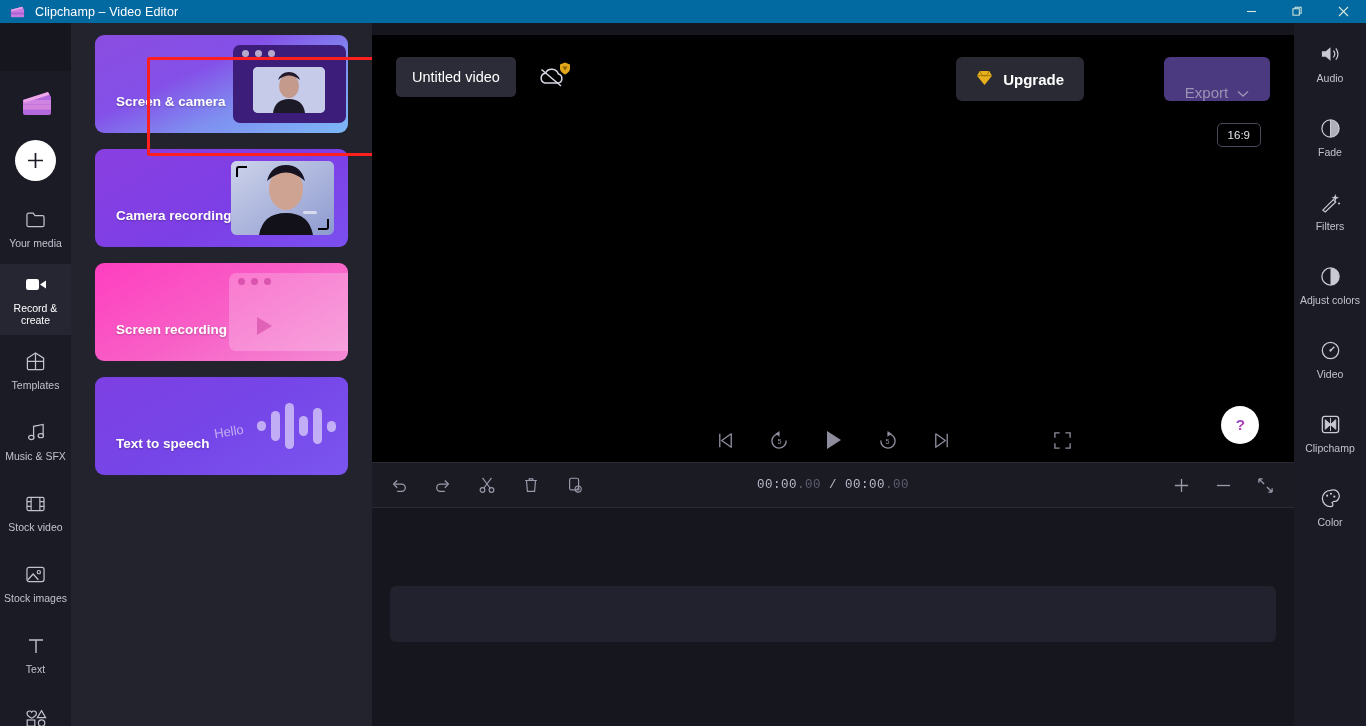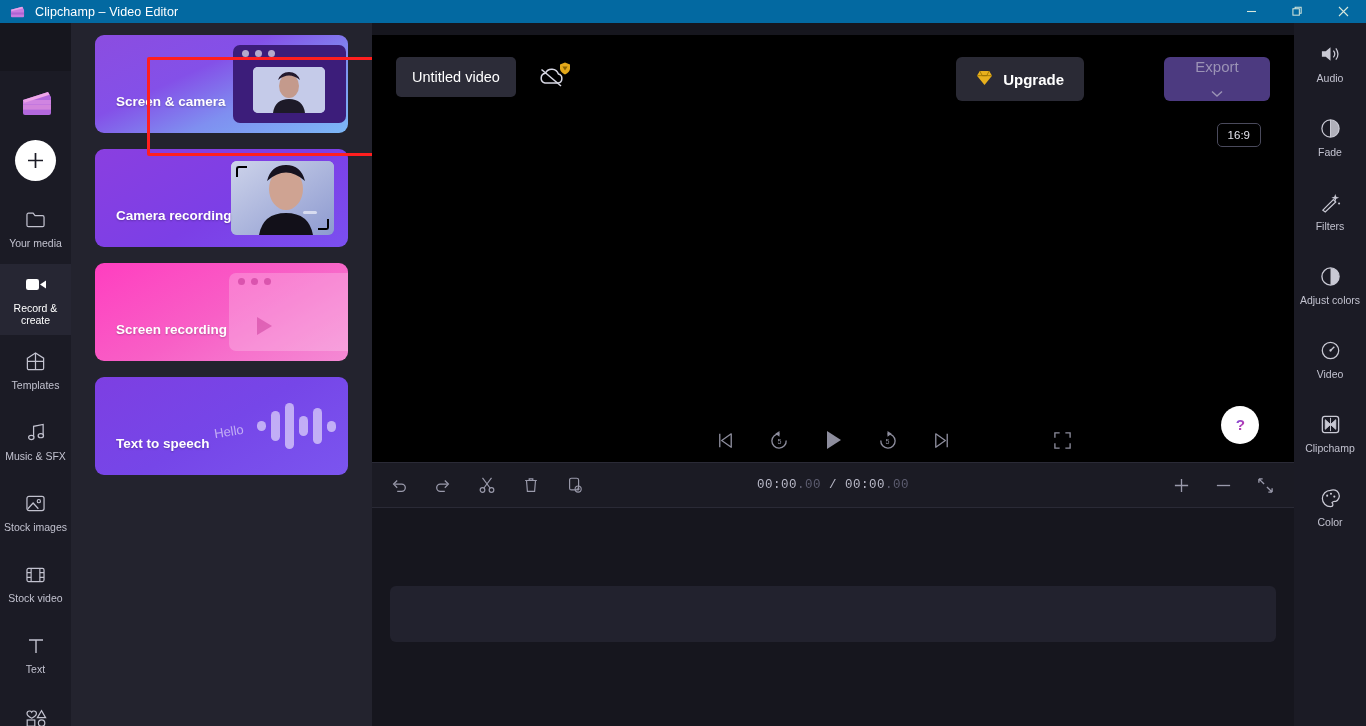--- a/index.html
+++ b/index.html
@@ -130,22 +130,22 @@
   }
   .cloud-wrap { position: absolute; left: 165px; top: 6px; width: 32px; height: 30px; }
   .badge-shield { position: absolute; right: -2px; top: -2px; }
   .btn-upgrade {
     position: absolute; right: 210px; top: 0; height: 44px; padding: 0 20px;
     display: flex; align-items: center; gap: 10px; border-radius: 6px;
     background: #2a2a35; color: #ffffff; font-size: 15px; font-weight: bold;
   }
   .btn-export {
     position: absolute; right: 24px; top: 0; height: 44px; width: 106px;
-    display: flex; align-items: center; justify-content: center; gap: 9px;
-    border-radius: 6px; background: #4c3a80; color: #9b93b5; font-size: 15px; flex-direction: column;
+    display: flex; align-items: flex-end; justify-content: center; gap: 9px;
+    border-radius: 6px; background: #4c3a80; color: #9b93b5; font-size: 15px;
   }
   .ratio-badge {
     position: absolute; right: 33px; top: 88px; padding: 5px 10px;
     border: 1px solid #4a4a5c; border-radius: 5px;
     color: #e3e3ec; font-size: 11.5px;
   }
   .video-canvas {
     position: absolute; left: 209px; top: 86px; width: 506px; height: 285px;
     background: #000000;
   }
@@ -275,37 +275,37 @@
             <svg width="21" height="21" viewBox="0 0 22 22">
               <path d="M9 16 V4.5 L19 2.5 V14" fill="none" stroke="currentColor" stroke-width="1.3"></path>
               <ellipse cx="6.6" cy="16.3" rx="2.8" ry="2.2" fill="none" stroke="currentColor" stroke-width="1.3"></ellipse>
               <ellipse cx="16.6" cy="14.3" rx="2.8" ry="2.2" fill="none" stroke="currentColor" stroke-width="1.3"></ellipse>
             </svg>
           </span>
           <span class="ri-label">Music &amp; SFX</span>
         </div>
         <div class="rail-item">
           <span class="ri-ico">
+            <svg width="21" height="18" viewBox="0 0 22 19">
+              <rect x="2" y="2.5" width="18" height="14" rx="1.6" fill="none" stroke="currentColor" stroke-width="1.3"></rect>
+              <path d="M6.4 2.5 V16.5 M15.6 2.5 V16.5" stroke="currentColor" stroke-width="1.2"></path>
+              <path d="M2 7 H6.4 M2 12 H6.4 M15.6 7 H20 M15.6 12 H20" stroke="currentColor" stroke-width="1.1"></path>
+            </svg>
+          </span>
+          <span class="ri-label">Stock video</span>
+        </div>
+        <div class="rail-item">
+          <span class="ri-ico">
             <svg width="21" height="19" viewBox="0 0 22 20">
               <rect x="2" y="2.5" width="18" height="15" rx="2.2" fill="none" stroke="currentColor" stroke-width="1.3"></rect>
               <circle cx="14.5" cy="7.5" r="1.7" fill="none" stroke="currentColor" stroke-width="1.2"></circle>
               <path d="M3 15.5 L8.5 9.5 L14 15.5" fill="none" stroke="currentColor" stroke-width="1.3"></path>
             </svg>
           </span>
           <span class="ri-label">Stock images</span>
-        </div>
-        <div class="rail-item">
-          <span class="ri-ico">
-            <svg width="21" height="18" viewBox="0 0 22 19">
-              <rect x="2" y="2.5" width="18" height="14" rx="1.6" fill="none" stroke="currentColor" stroke-width="1.3"></rect>
-              <path d="M6.4 2.5 V16.5 M15.6 2.5 V16.5" stroke="currentColor" stroke-width="1.2"></path>
-              <path d="M2 7 H6.4 M2 12 H6.4 M15.6 7 H20 M15.6 12 H20" stroke="currentColor" stroke-width="1.1"></path>
-            </svg>
-          </span>
-          <span class="ri-label">Stock video</span>
         </div>
         <div class="rail-item">
           <span class="ri-ico">
             <svg width="20" height="20" viewBox="0 0 20 20">
               <path d="M3 4 H17 M10 4 V17" stroke="currentColor" stroke-width="1.4" fill="none"></path>
             </svg>
           </span>
           <span class="ri-label">Text</span>
         </div>
         <div class="rail-item">

